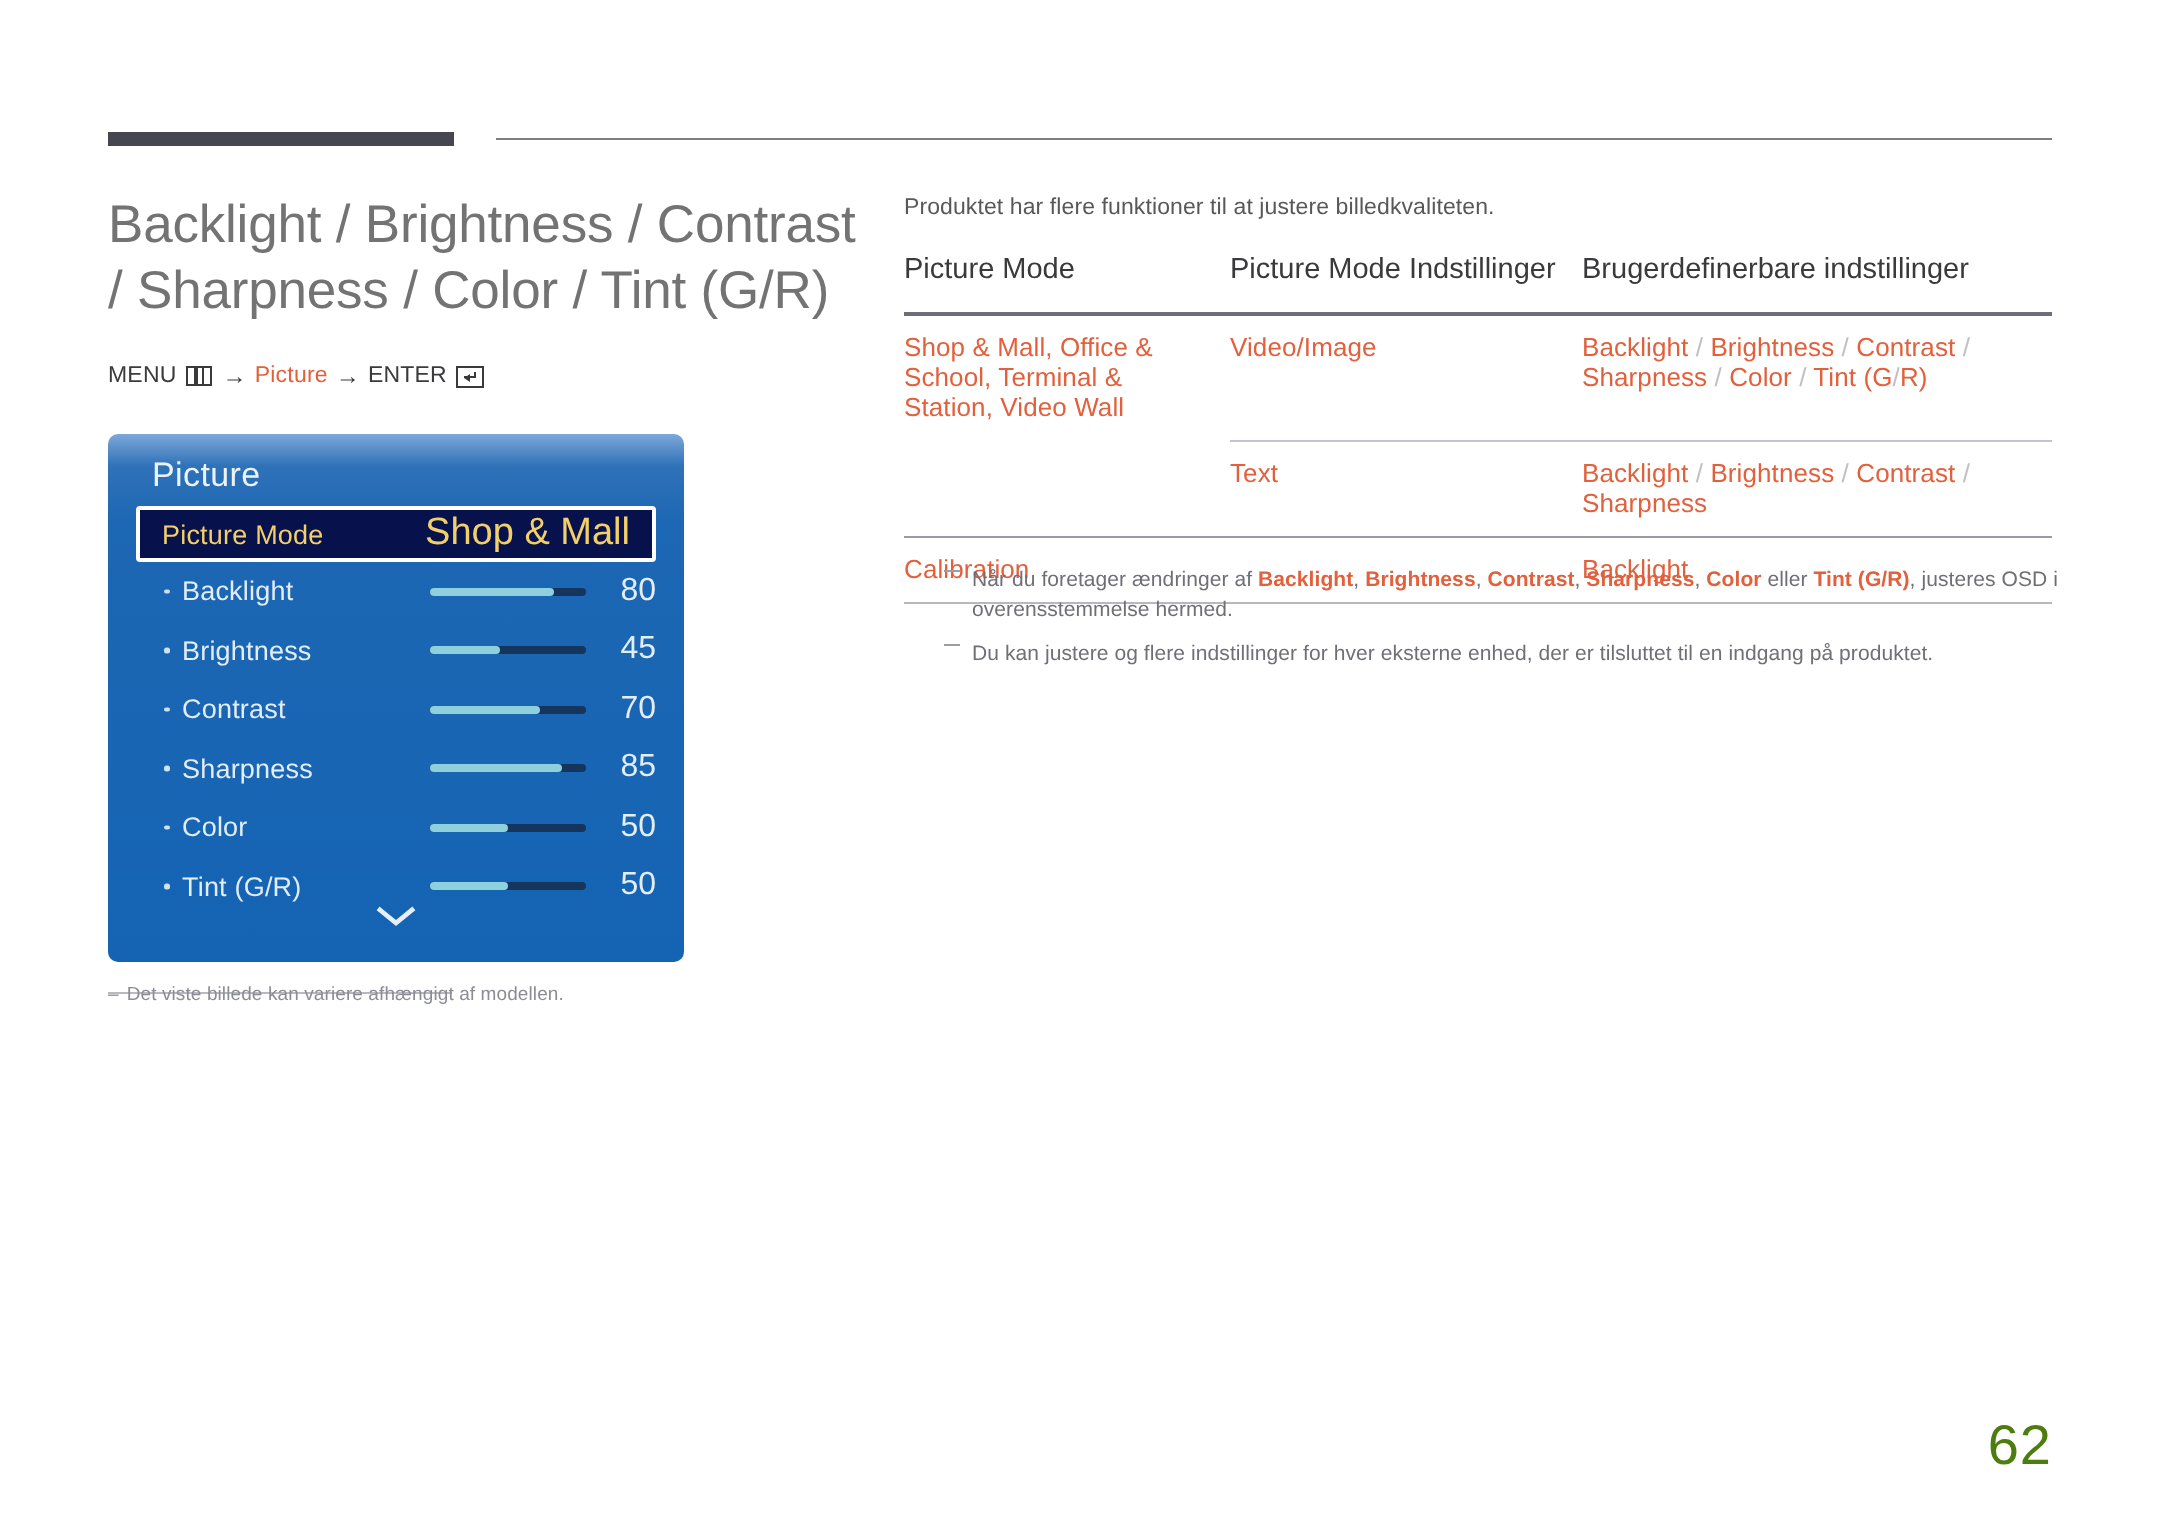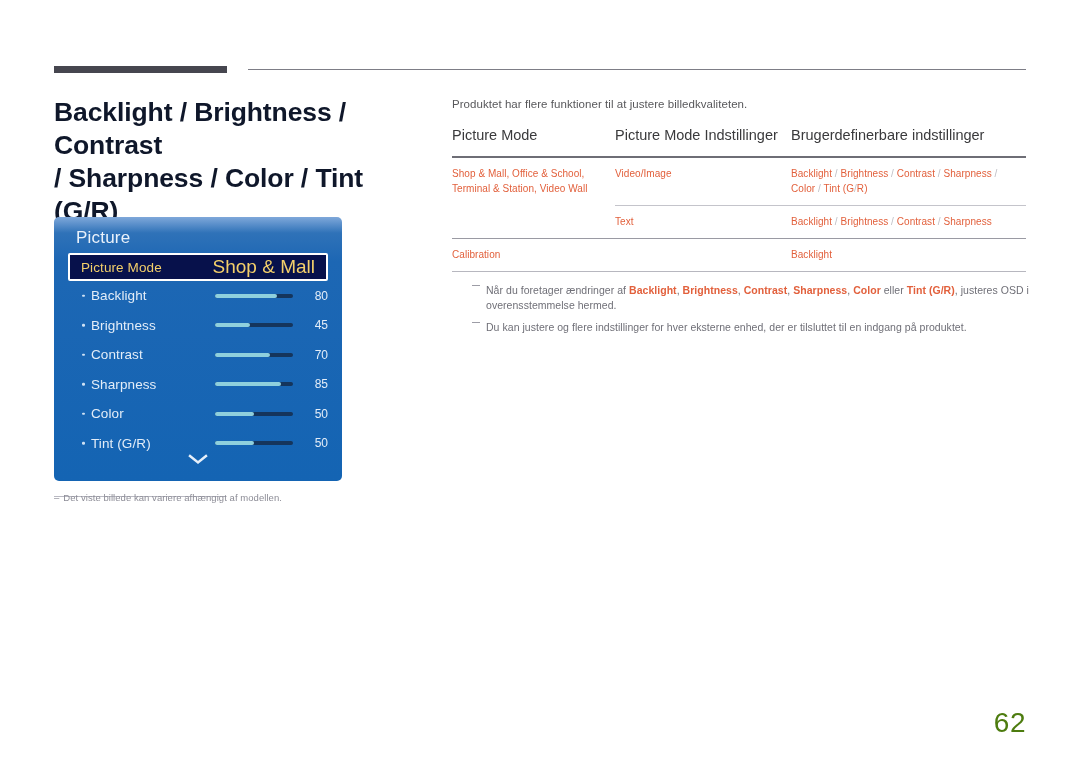--- a/index.html
+++ b/index.html
@@ -38,22 +38,22 @@
   
   .left-col {
     position: absolute;
     left: 54px;
     top: 96px;
     width: 380px;
   }
   .page-title {
     font-size: 26.5px;
     line-height: 33px;
-    color: #0f172a;
-    font-weight: bold;
+    color: #737373;
+    font-weight: normal;
     margin: 0;
     letter-spacing: -0.1px;
   }
   .menu-path {
     margin-top: 18px;
     font-size: 11.5px;
     color: #3a3a3c;
     letter-spacing: 0.1px;
     display: flex;
     align-items: center;
@@ -180,21 +180,21 @@
     border-radius: 2px;
     margin-right: 13px;
   }
   .slider .fill {
     position: absolute;
     left: 0; top: 0; bottom: 0;
     background: #8fd0dd;
     border-radius: 2px;
   }
   .osd-row.item .value {
-    font-size: 12px;
+    font-size: 16px;
     color: #e3edf8;
     width: 22px;
     text-align: right;
   }
   .osd-chevron {
     position: absolute;
     left: 0; right: 0;
     bottom: 16px;
     text-align: center;
     height: 14px;
@@ -243,21 +243,21 @@
     text-align: left;
     font-weight: normal;
     font-size: 14.5px;
     color: #3a3a3c;
     vertical-align: top;
     padding: 0 0 12px 0;
     line-height: 17px;
   }
   table.spec td {
     vertical-align: top;
-    font-size: 10px;
+    font-size: 13px;
     line-height: 15px;
     color: #e2603c;
     padding: 8px 6px 9px 0;
     letter-spacing: 0.05px;
   }
   .c1 { width: 163px; }
   .c2 { width: 176px; }
   .c3 { width: 235px; }
   tr.head-row th { border-bottom: 2px solid #6e6e76; }
   tr.r-sub td.sep-cell { border-top: 1px solid #c4c4cb; }

